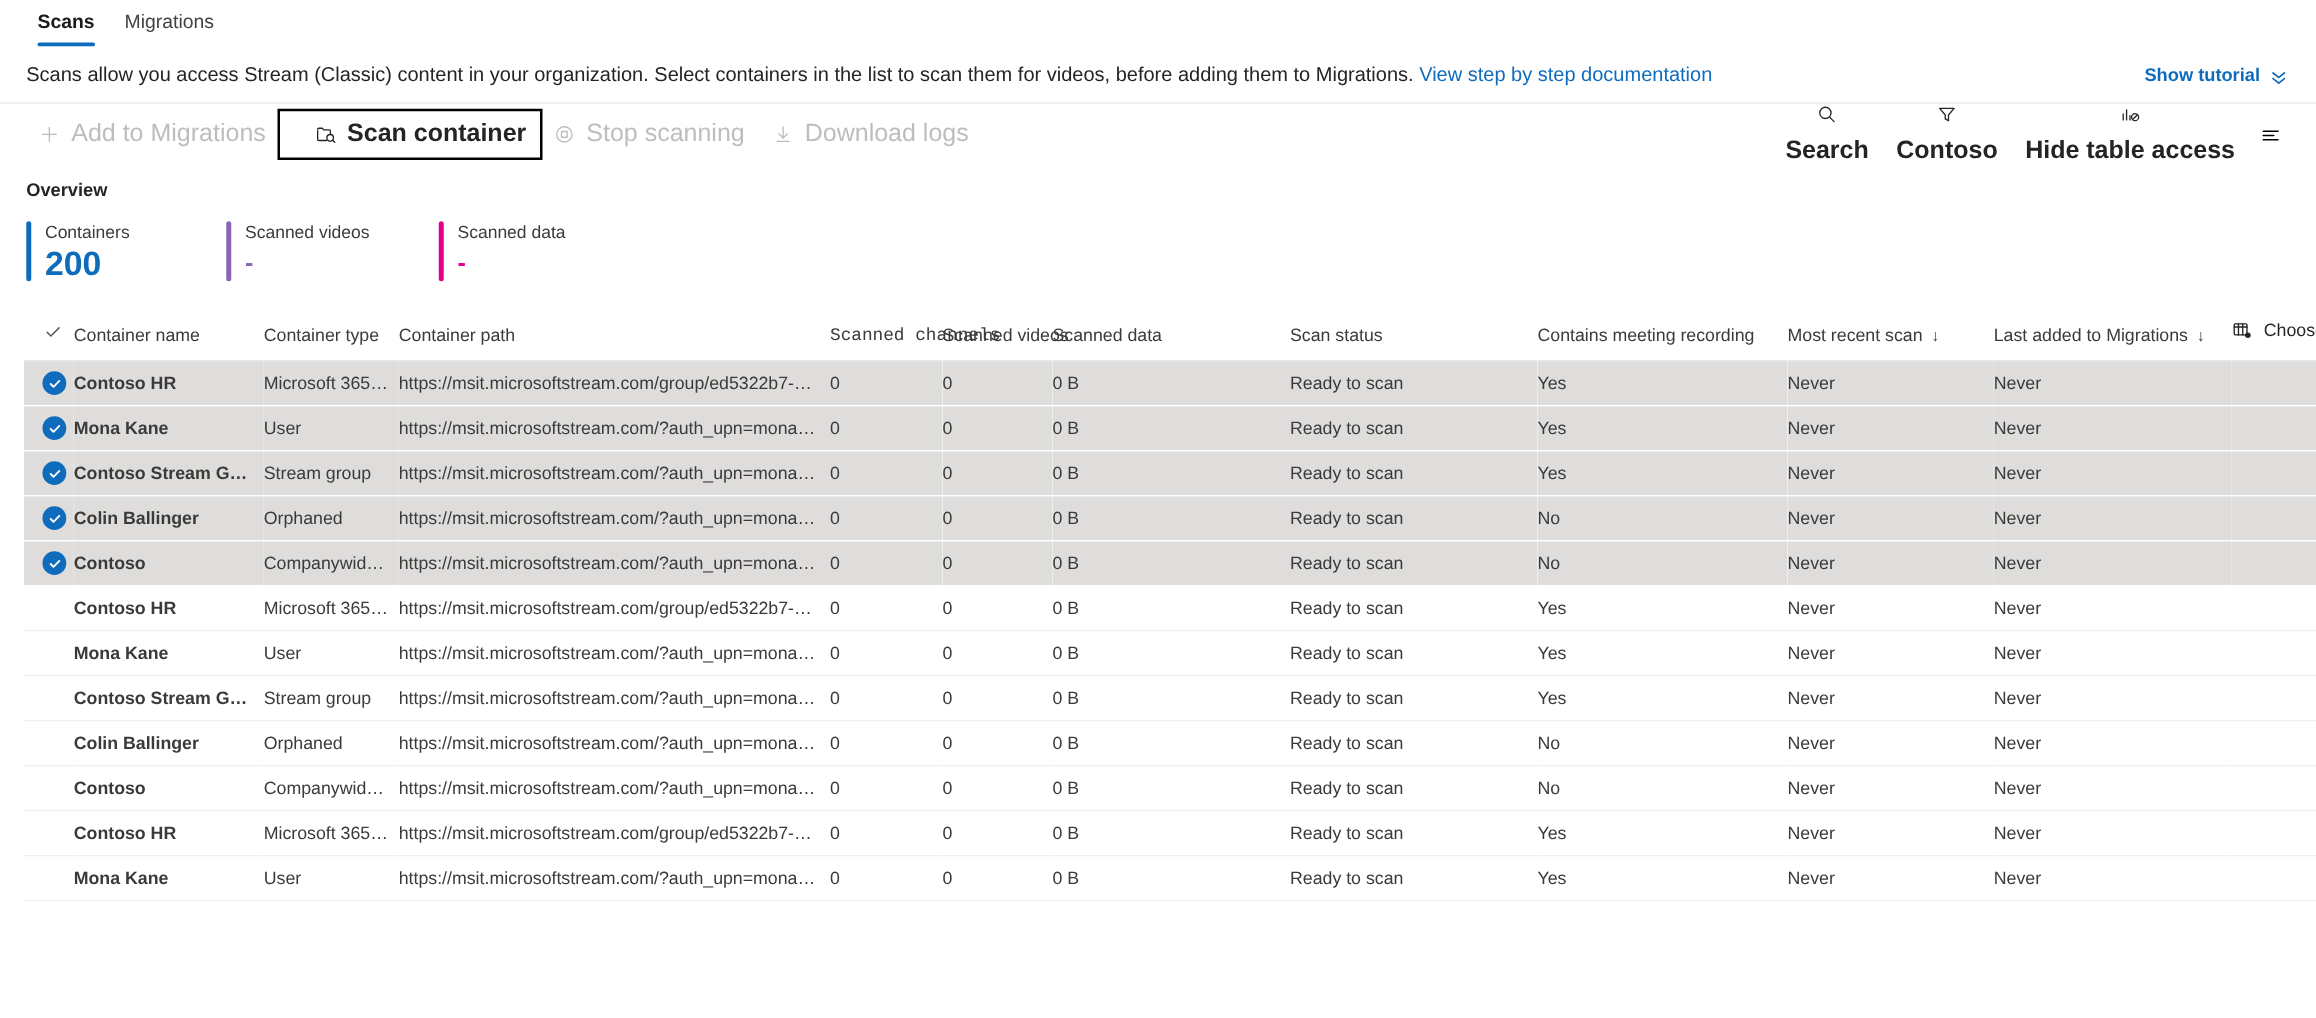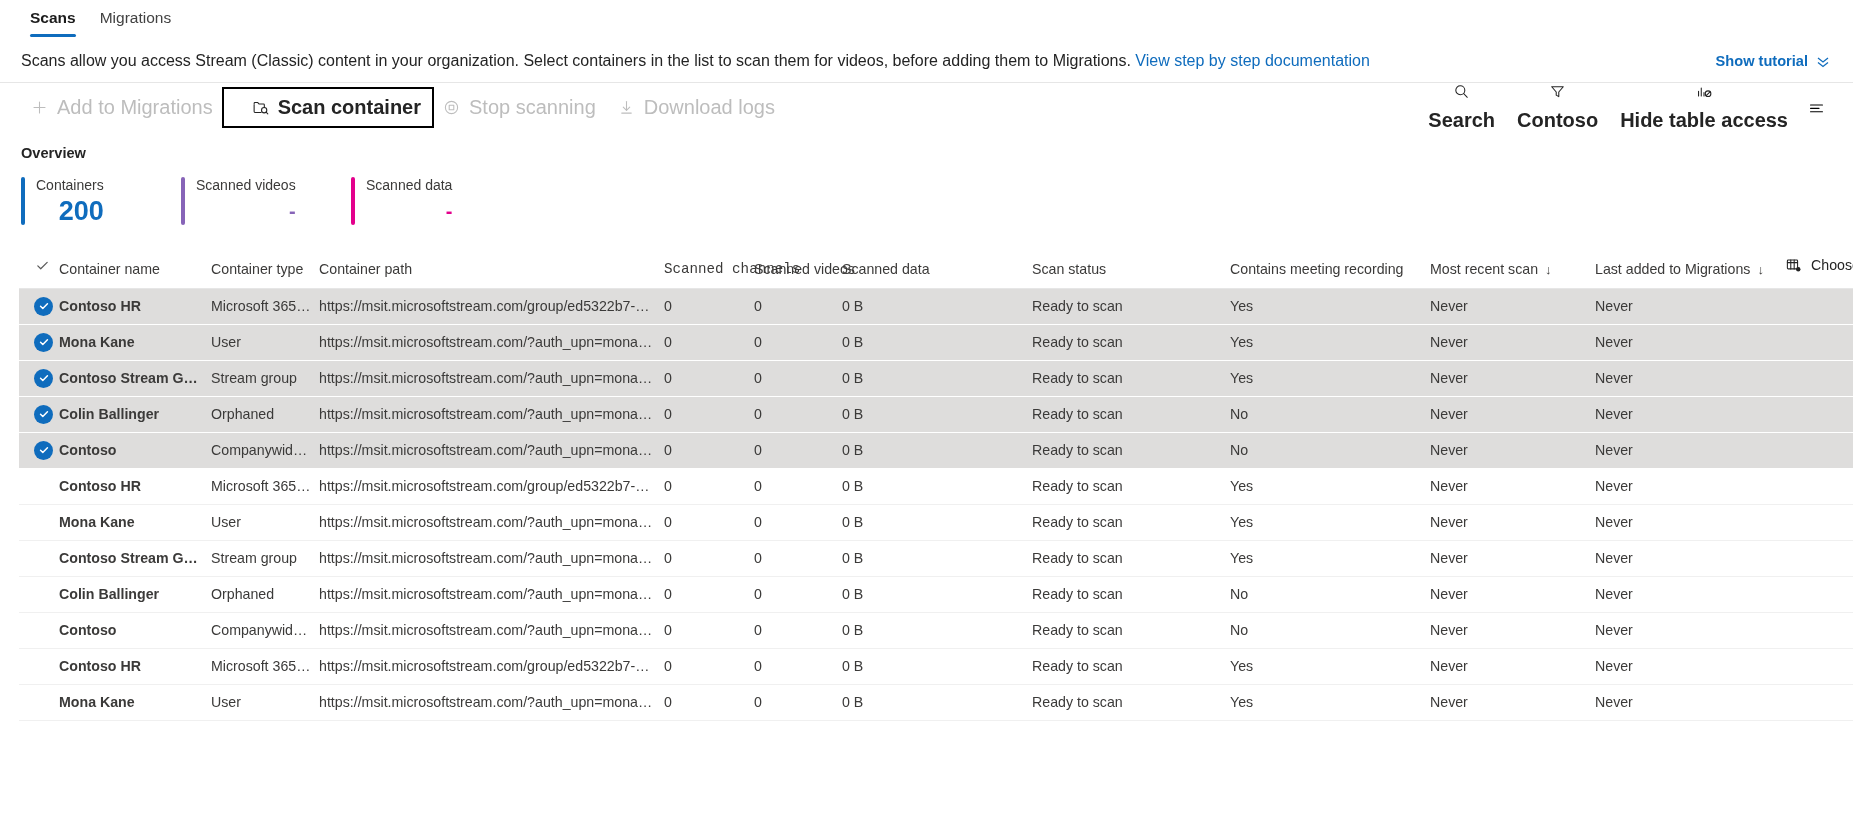--- a/index.html
+++ b/index.html
@@ -112,21 +112,21 @@
   
   .overview {
     padding: 13px 38px 0 21px;
   }
   .overview-title {
     font-size: 14.6px;
     font-weight: 700;
     color: #242424;
     margin-bottom: 16px;
   }
-  .cards { display: flex; text-align: right; }
+  .cards { display: flex; }
   .card {
     display: flex;
     gap: 11px;
     min-width: 190px;
   }
   .card-bar { width: 4px; border-radius: 2px; flex: 0 0 4px; }
   .card-body { display: flex; flex-direction: column; gap: 2px; }
   .card-label { font-size: 14px; color: #3b3a39; line-height: 1.25; }
   .card-value { font-size: 27px; font-weight: 700; line-height: 1.05; }
   .card-value.dash { font-size: 20px; font-weight: 700; line-height: 1.4; }

